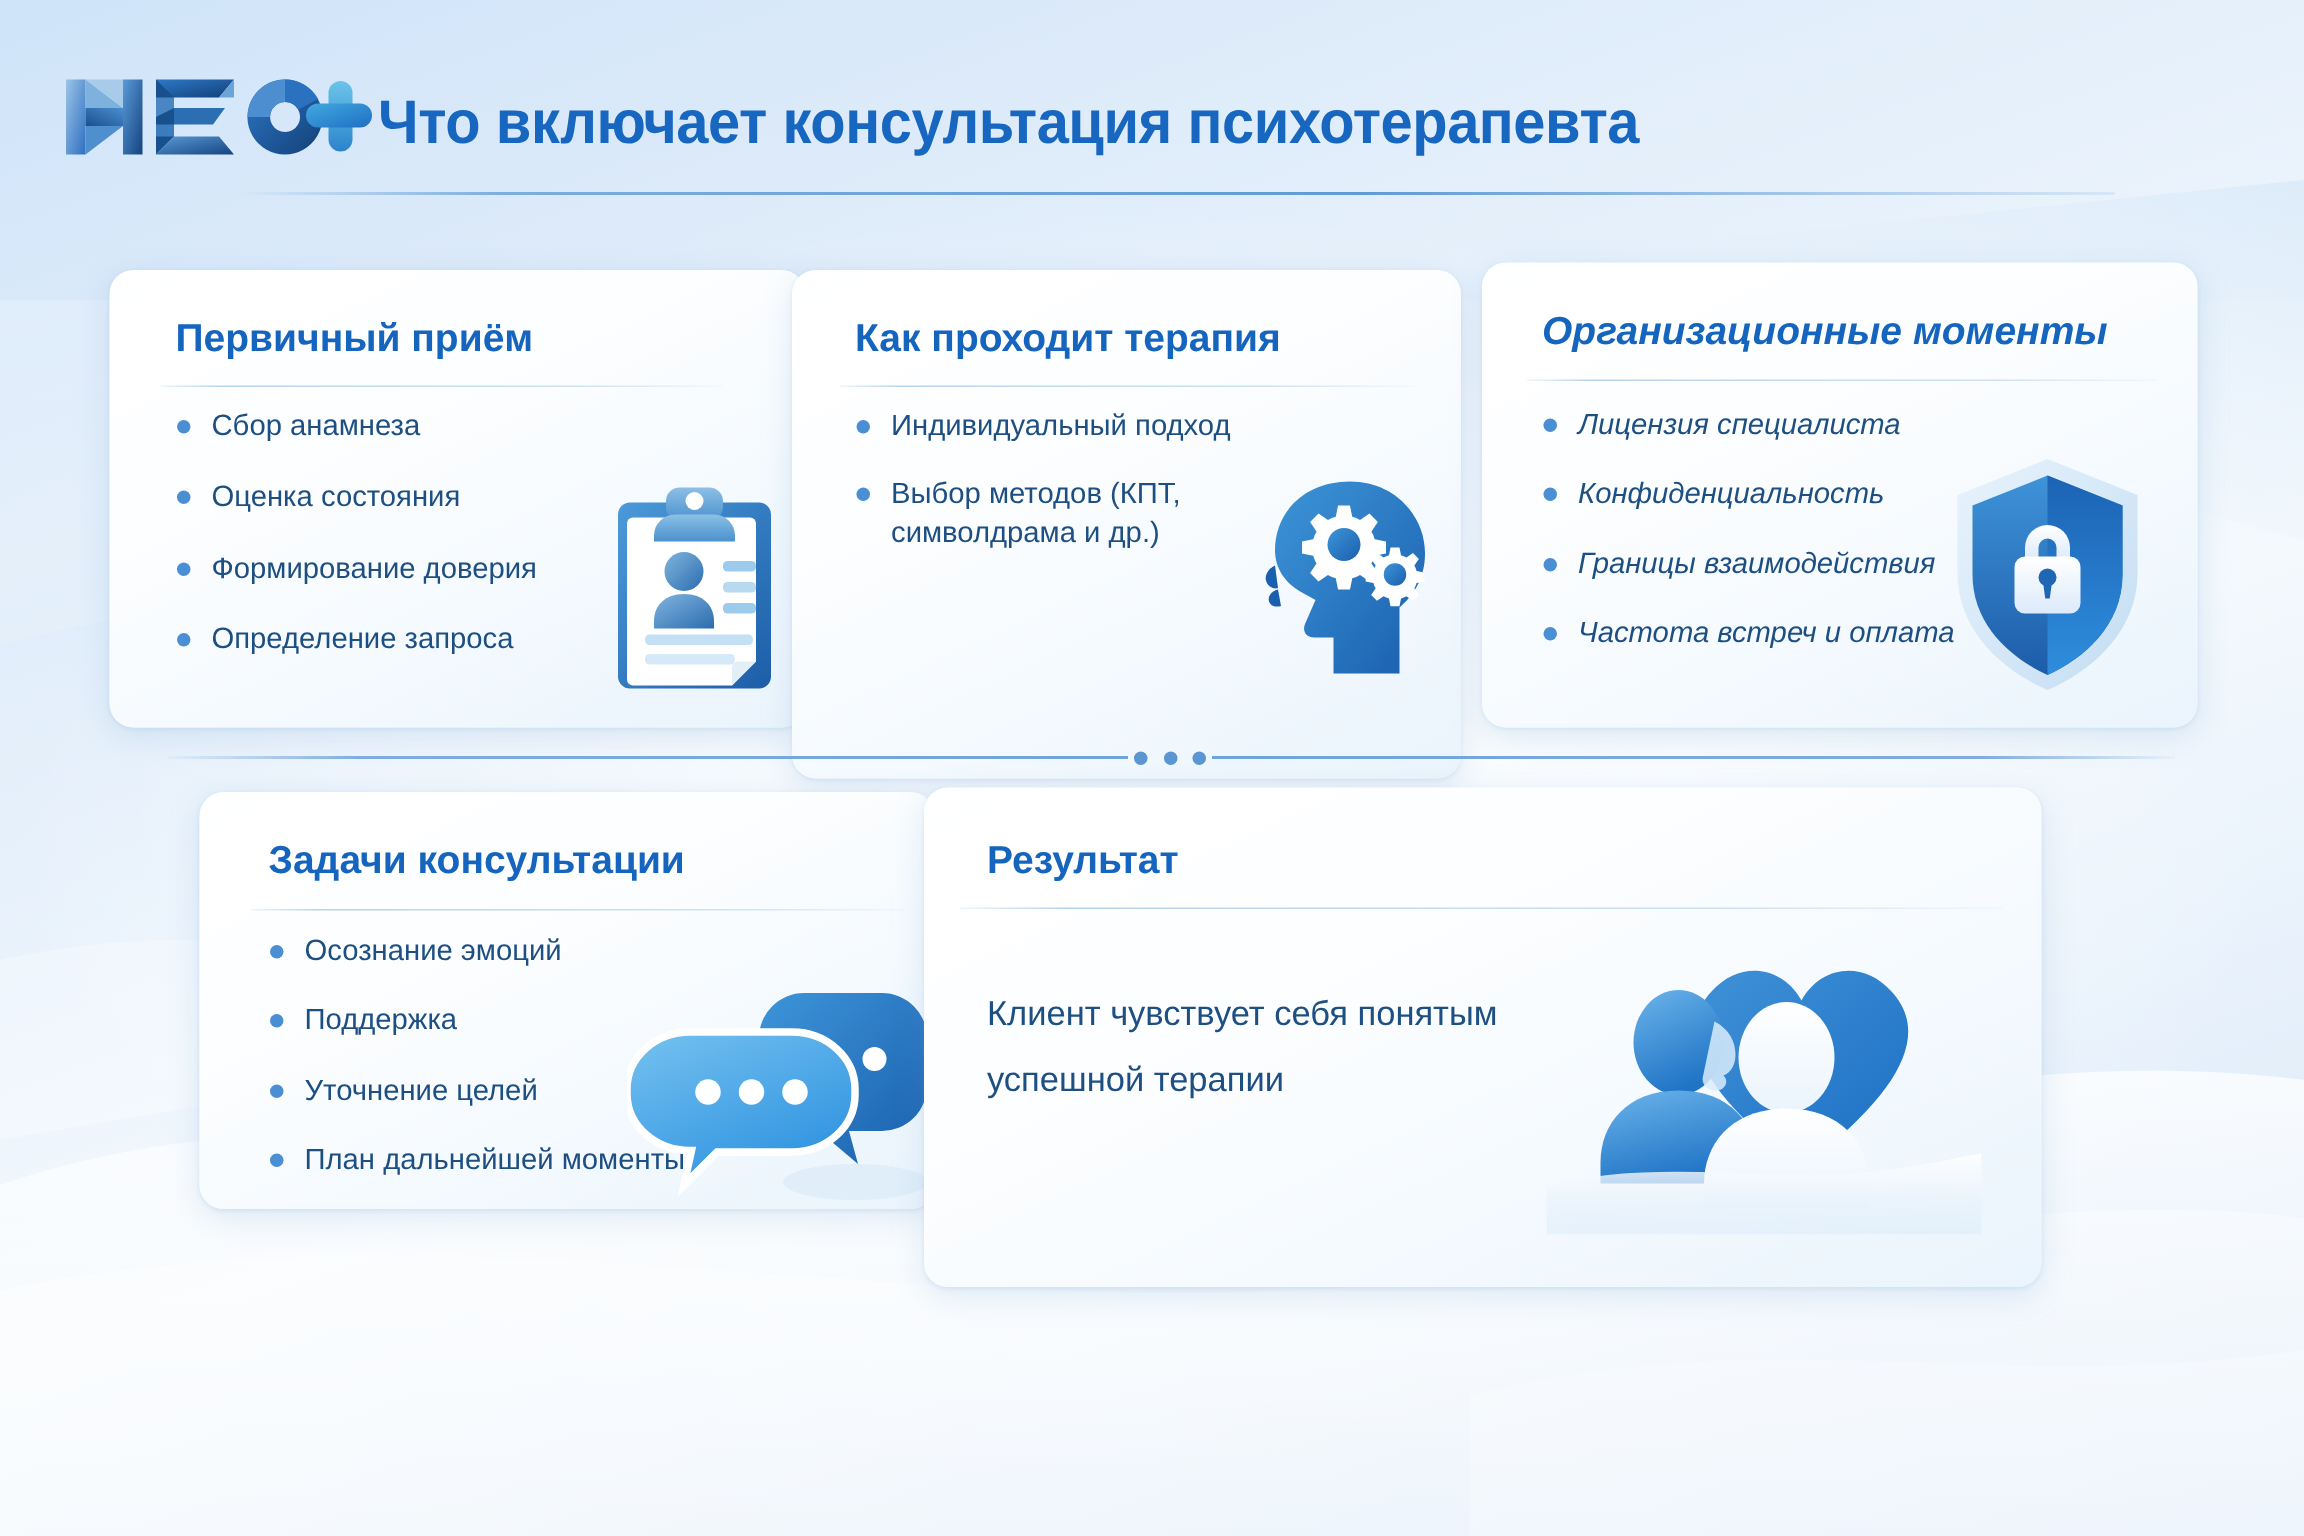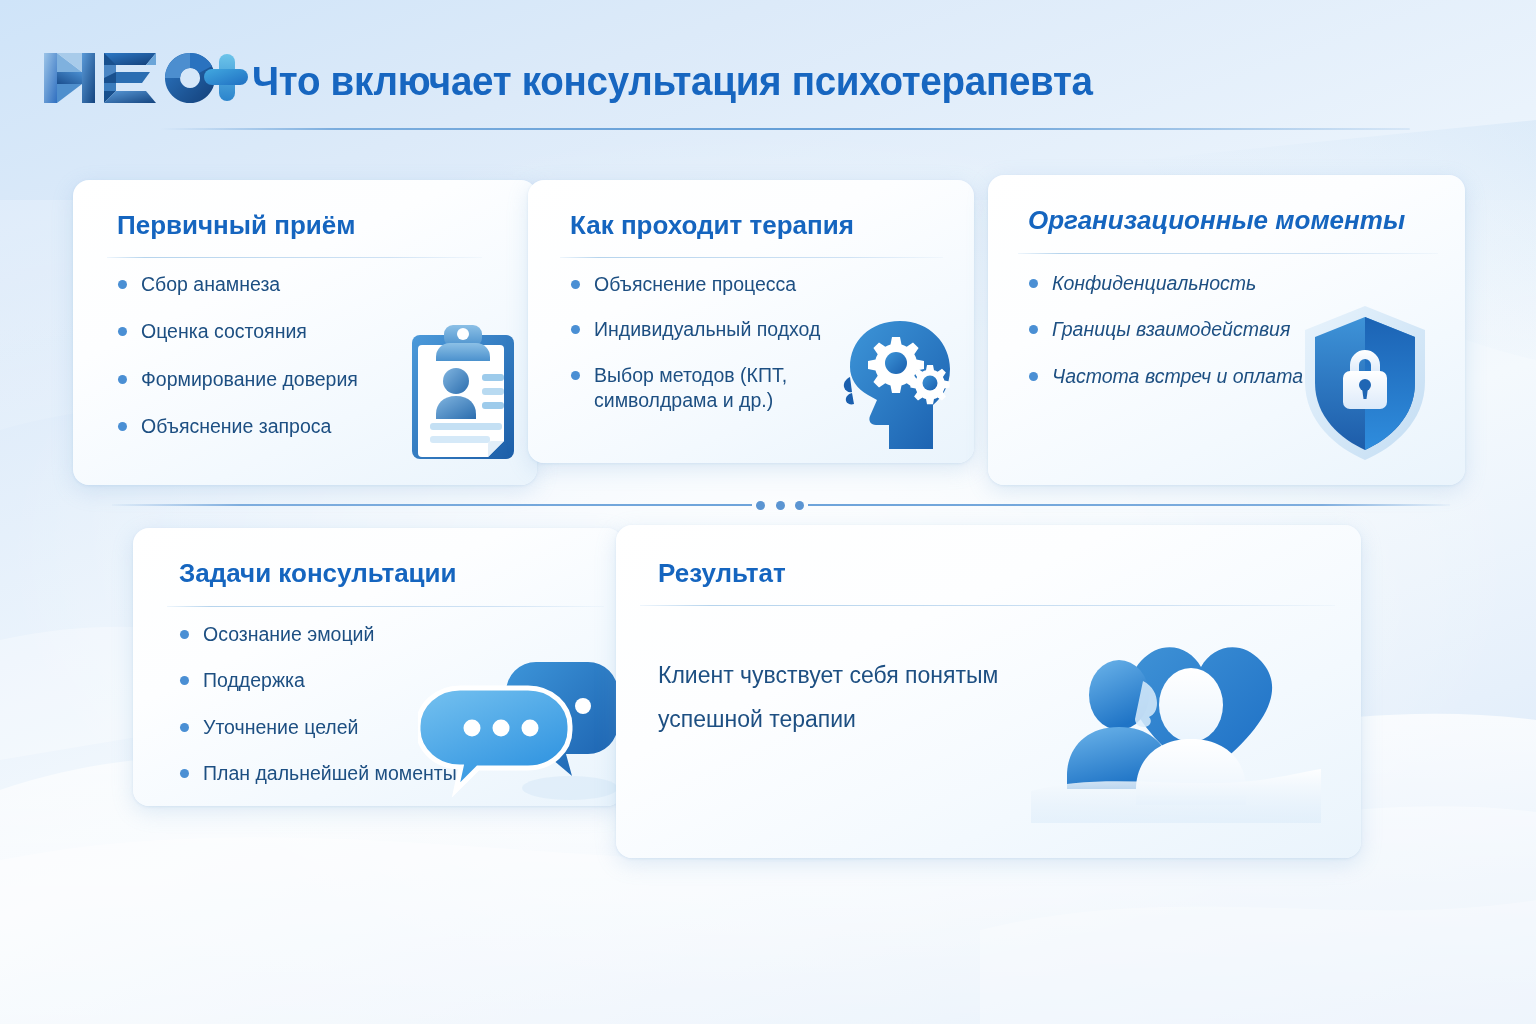--- a/index.html
+++ b/index.html
@@ -62,21 +62,21 @@
     content: "";
     position: absolute;
     left: 3px;
     width: 9px; height: 9px;
     border-radius: 50%;
     background: #4a8fd4;
   }
 
   
   #card-primary   { left: 73px;  top: 180px; width: 464px; height: 305px; }
-  #card-therapy   { left: 528px; top: 180px; width: 446px; height: 283px; }
+  #card-therapy   { left: 528px; top: 180px; width: 446px; height: 339px; }
   #card-org       { left: 988px; top: 175px; width: 477px; height: 310px; font-style: italic; }
   #card-tasks     { left: 133px; top: 528px; width: 490px; height: 278px; }
   #card-result    { left: 616px; top: 525px; width: 745px; height: 333px; }
 
   #card-primary .card-title { left: 44px; top: 30px; font-size: 26px; }
   #card-primary .card-rule  { left: 34px; top: 77px; width: 375px; }
   #card-primary ul.bullets  { left: 42px; top: 92px; font-size: 19.5px; }
   #card-primary ul.bullets li { margin-bottom: 22px; }
   #card-primary ul.bullets li::before { top: 8px; }
 
@@ -218,21 +218,21 @@
   <div class="header-rule"></div>
 </div>
 
 <div class="card" id="card-primary">
   <div class="card-title">Первичный приём</div>
   <div class="card-rule"></div>
   <ul class="bullets">
     <li>Сбор анамнеза</li>
     <li>Оценка состояния</li>
     <li>Формирование доверия</li>
-    <li>Объяснение запроса</li>
+    <li>Определение запроса</li>
   </ul>
 
   <svg class="card-icon" id="icon-clipboard" width="130" height="150" viewBox="0 0 130 150">
     <defs>
       <linearGradient id="cbBoard" x1="0" y1="0" x2="1" y2="1">
         <stop offset="0%" stop-color="#4c9ada"></stop>
           <stop offset="100%" stop-color="#1c5ea8"></stop>
       </linearGradient>
       <linearGradient id="cbClip" x1="0" y1="0" x2="0" y2="1">
         <stop offset="0%" stop-color="#8cc0e6"></stop>
@@ -256,21 +256,20 @@
     <rect x="84" y="85" width="22" height="7" rx="3" fill="#9dcbeb"></rect>
     <rect x="32" y="106" width="72" height="7" rx="3" fill="#c4e0f4"></rect>
     <rect x="32" y="119" width="60" height="7" rx="3" fill="#d5e9f8"></rect>
   </svg>
 </div>
 
 <div class="card" id="card-therapy">
   <div class="card-title">Как проходит терапия</div>
   <div class="card-rule"></div>
   <ul class="bullets">
-    <li>Объяснение процесса</li>
     <li>Индивидуальный подход</li>
     <li>Выбор методов (КПТ, символдрама и др.)</li>
   </ul>
 
   <svg class="card-icon" id="icon-head" width="120" height="150" viewBox="0 0 120 150">
     <defs>
       <linearGradient id="hdG" x1="0" y1="0" x2="1" y2="1">
         <stop offset="0%" stop-color="#3d95d8"></stop>
           <stop offset="100%" stop-color="#1a5fae"></stop>
       </linearGradient>
@@ -288,20 +287,21 @@
       <path d="M-3 -18 h6 l1 5.2 a14 14 0 0 1 3.6 1.5 l4.4 -3 l3.9 3.9 l-3 4.4 a14 14 0 0 1 1.5 3.6 l5.2 1 v6 l-5.2 1 a14 14 0 0 1 -1.5 3.6 l3 4.4 l-3.9 3.9 l-4.4 -3 a14 14 0 0 1 -3.6 1.5 l-1 5.2 h-6 l-1 -5.2 a14 14 0 0 1 -3.6 -1.5 l-4.4 3 l-3.9 -3.9 l3 -4.4 a14 14 0 0 1 -1.5 -3.6 l-5.2 -1 v-6 l5.2 -1 a14 14 0 0 1 1.5 -3.6 l-3 -4.4 l3.9 -3.9 l4.4 3 a14 14 0 0 1 3.6 -1.5 z"></path>
     </g>
     <circle cx="92" cy="68" r="7.5" fill="url(#hdG)"></circle>
   </svg>
 </div>
 
 <div class="card" id="card-org">
   <div class="card-title">Организационные моменты</div>
   <div class="card-rule"></div>
   <ul class="bullets">
+    <li>Лицензия специалиста</li>
     <li>Конфиденциальность</li>
     <li>Границы взаимодействия</li>
     <li>Частота встреч и оплата</li>
   </ul>
 
   <svg class="card-icon" id="icon-shield" width="140" height="165" viewBox="0 0 140 165">
     <defs>
       <linearGradient id="shOut" x1="0" y1="0" x2="1" y2="1">
         <stop offset="0%" stop-color="#e8f3fc"></stop>
           <stop offset="100%" stop-color="#c3ddf3"></stop>

